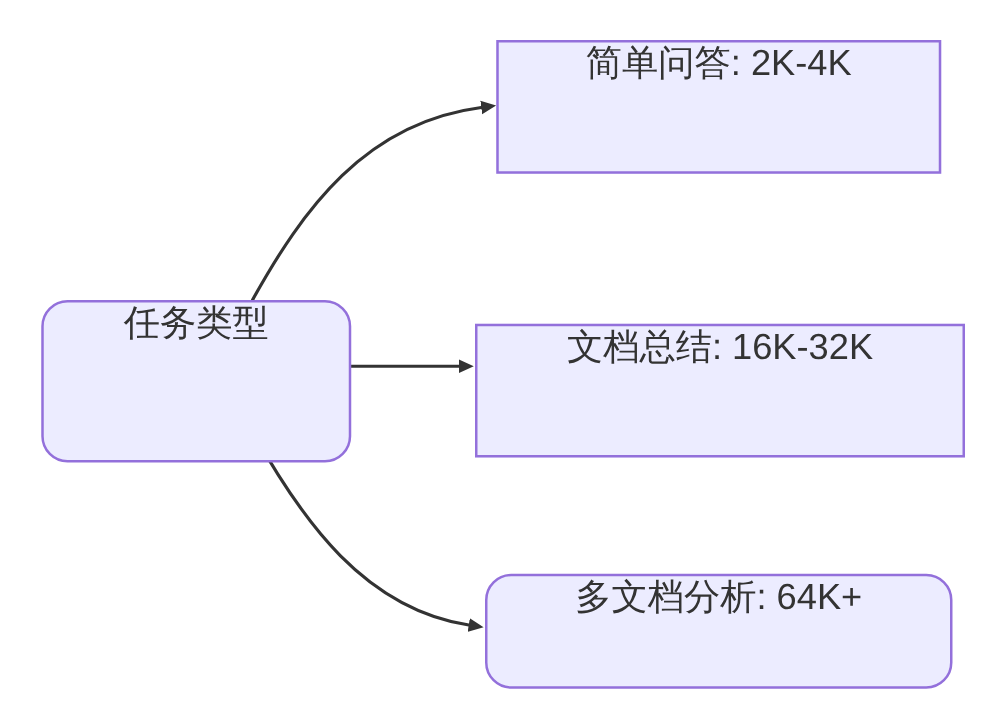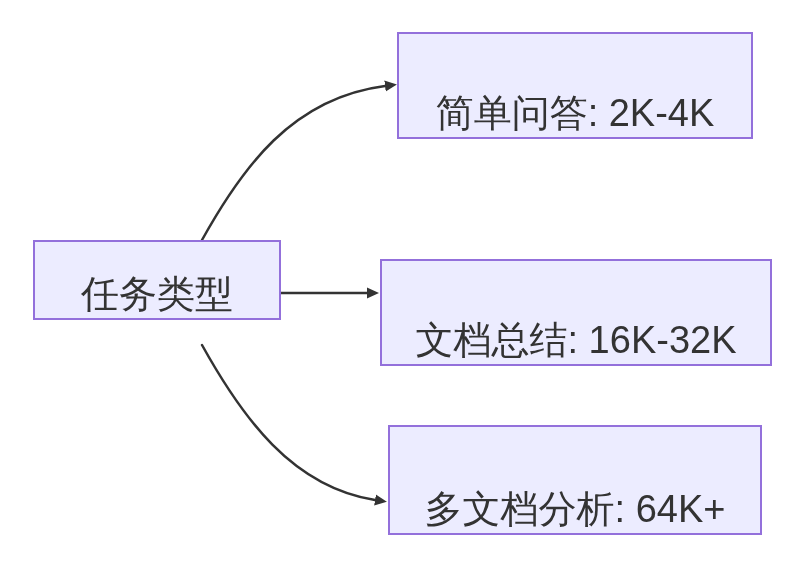--- a/index.html
+++ b/index.html
@@ -22,31 +22,31 @@
     width: 787px;
     height: 572px;
     pointer-events: none;
   }
   .node {
     position: absolute;
     box-sizing: border-box;
     background: #ECECFF;
     border: 2.5px solid #9370DB;
     display: flex;
-    align-items: flex-end;
+    align-items: flex-start;
     justify-content: center;
     color: #333333;
-    font-size: 38px;
+    font-size: 29px;
     line-height: 1.2;
     white-space: nowrap;
   }
-  .node-root   { left: 33px;  top: 240px; width: 248px; height: 80px; }
+  .node-root   { left: 33px;  top: 240px; width: 248px; height: 130px; border-radius: 21px; }
   .node-top    { left: 397px; top: 32px;  width: 356px; height: 107px; }
   .node-middle { left: 380px; top: 240px; width: 392px; height: 107px; margin-top: 19px; }
-  .node-bottom { left: 388px; top: 425px; width: 374px; height: 110px; }
+  .node-bottom { left: 388px; top: 459px; width: 374px; height: 92px; border-radius: 21px; }
 </style>
 </head>
 <body>
 
 <div class="canvas">
 
   <svg class="edge-layer" viewBox="0 0 787 572" xmlns="http://www.w3.org/2000/svg">
     <defs>
       <marker id="arrowhead" markerUnits="userSpaceOnUse" markerWidth="13" markerHeight="12" refX="0" refY="6" orient="auto">
         <path d="M0,0.5 L12,6 L0,11.5 Z" fill="#333333"></path>

